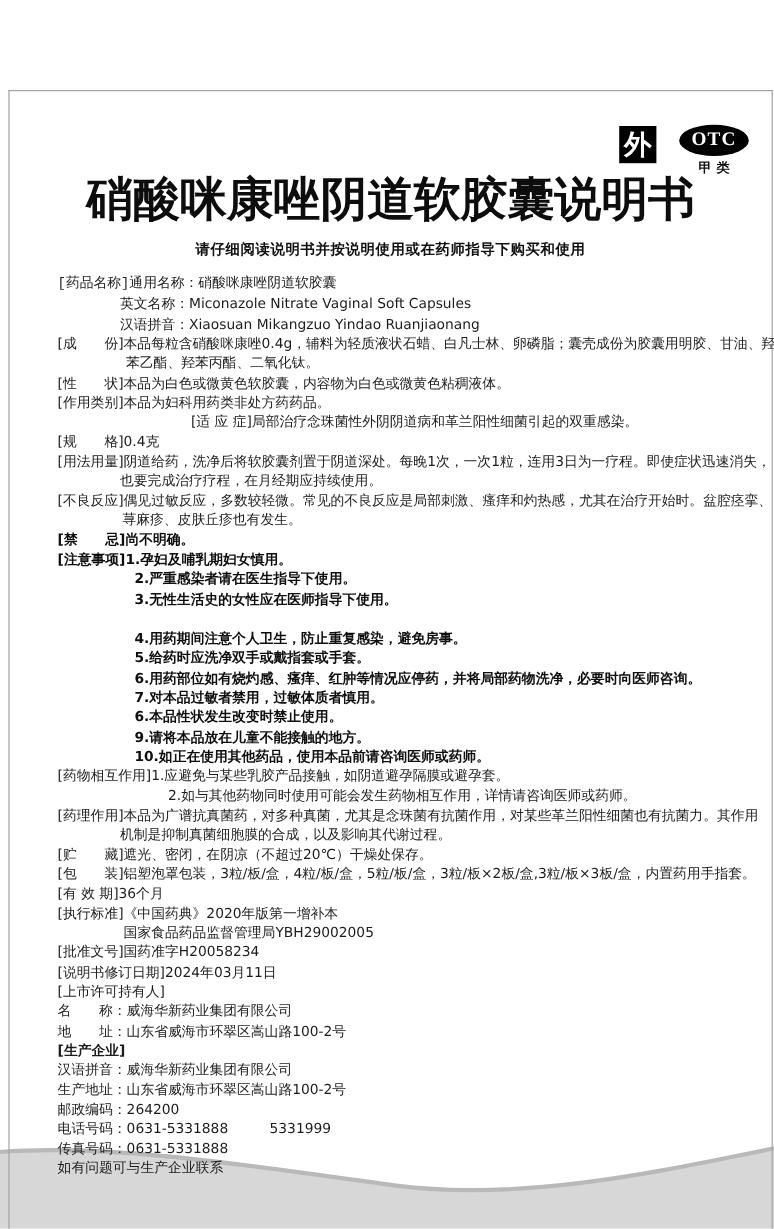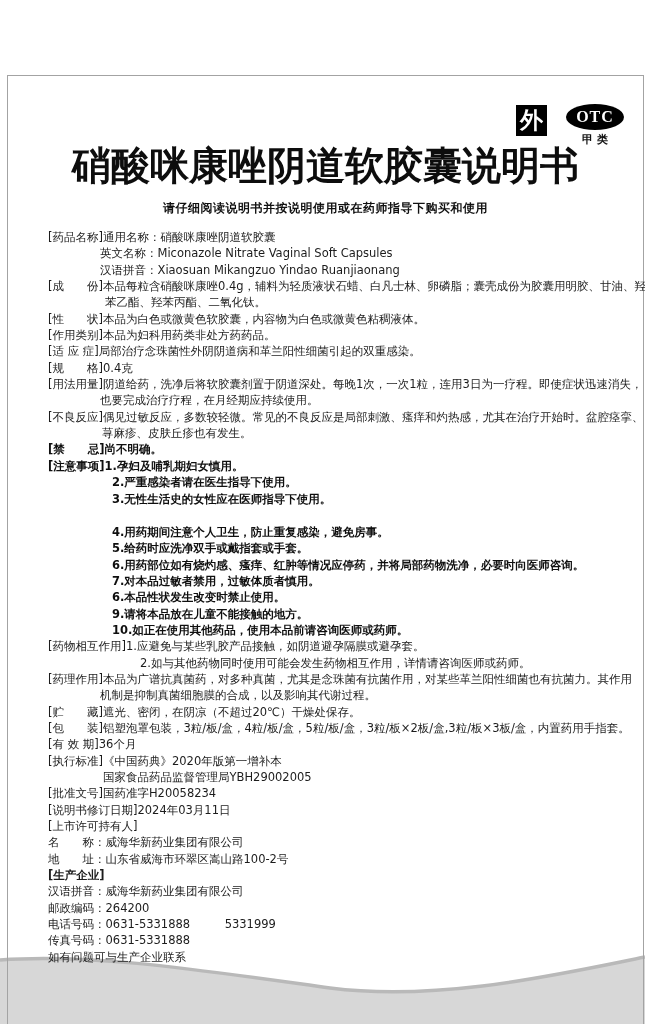--- a/index.html
+++ b/index.html
@@ -71,28 +71,28 @@
     <div class="badge-otc">
       <span>OTC</span>
     </div>
     <div class="badge-otc-class">甲类</div>
   </div>
 
   <div class="doc-title">硝酸咪康唑阴道软胶囊说明书</div>
   <div class="doc-subtitle">请仔细阅读说明书并按说明使用或在药师指导下购买和使用</div>
 
   <div class="lines">
-      <div class="line" style="padding-left: 40px;">[药品名称]通用名称：硝酸咪康唑阴道软胶囊</div>
+      <div class="line" style="padding-left: 40px; font-family: Liberation Mono, monospace;">[药品名称]通用名称：硝酸咪康唑阴道软胶囊</div>
       <div class="line" style="padding-left: 92px;">英文名称：Miconazole Nitrate Vaginal Soft Capsules</div>
       <div class="line" style="padding-left: 92px;">汉语拼音：Xiaosuan Mikangzuo Yindao Ruanjiaonang</div>
       <div class="line" style="padding-left: 40px;">[成　　份]本品每粒含硝酸咪康唑0.4g，辅料为轻质液状石蜡、白凡士林、卵磷脂；囊壳成份为胶囊用明胶、甘油、羟</div>
       <div class="line" style="padding-left: 97px;">苯乙酯、羟苯丙酯、二氧化钛。</div>
       <div class="line" style="padding-left: 40px;">[性　　状]本品为白色或微黄色软胶囊，内容物为白色或微黄色粘稠液体。</div>
       <div class="line" style="padding-left: 40px;">[作用类别]本品为妇科用药类非处方药药品。</div>
-      <div class="line" style="padding-left: 40px;">[适 应 症]局部治疗念珠菌性外阴阴道病和革兰阳性细菌引起的双重感染。</div>
+      <div class="line" style="padding-left: 40px; text-align: center;">[适 应 症]局部治疗念珠菌性外阴阴道病和革兰阳性细菌引起的双重感染。</div>
       <div class="line" style="padding-left: 40px;">[规　　格]0.4克</div>
       <div class="line" style="padding-left: 40px;">[用法用量]阴道给药，洗净后将软胶囊剂置于阴道深处。每晚1次，一次1粒，连用3日为一疗程。即使症状迅速消失，</div>
       <div class="line" style="padding-left: 92px;">也要完成治疗疗程，在月经期应持续使用。</div>
       <div class="line" style="padding-left: 40px;">[不良反应]偶见过敏反应，多数较轻微。常见的不良反应是局部刺激、瘙痒和灼热感，尤其在治疗开始时。盆腔痉挛、</div>
       <div class="line" style="padding-left: 94px;">荨麻疹、皮肤丘疹也有发生。</div>
       <div class="line bold" style="padding-left: 40px;">[禁　　忌]尚不明确。</div>
       <div class="line bold" style="padding-left: 40px;">[注意事项]1.孕妇及哺乳期妇女慎用。</div>
       <div class="line bold" style="padding-left: 104px;">2.严重感染者请在医生指导下使用。</div>
       <div class="line bold" style="padding-left: 104px;">3.无性生活史的女性应在医师指导下使用。</div>
       <div class="line bold" style="padding-left: 104px; margin-top: 17px;">4.用药期间注意个人卫生，防止重复感染，避免房事。</div>
@@ -111,19 +111,20 @@
       <div class="line" style="padding-left: 40px;">[有 效 期]36个月</div>
       <div class="line" style="padding-left: 40px;">[执行标准]《中国药典》2020年版第一增补本</div>
       <div class="line" style="padding-left: 95px;">国家食品药品监督管理局YBH29002005</div>
       <div class="line" style="padding-left: 40px;">[批准文号]国药准字H20058234</div>
       <div class="line" style="padding-left: 40px;">[说明书修订日期]2024年03月11日</div>
       <div class="line" style="padding-left: 40px;">[上市许可持有人]</div>
       <div class="line" style="padding-left: 40px;">名　　称：威海华新药业集团有限公司</div>
       <div class="line" style="padding-left: 40px;">地　　址：山东省威海市环翠区嵩山路100-2号</div>
       <div class="line" style="padding-left: 40px; font-weight: bold;">[生产企业]</div>
       <div class="line" style="padding-left: 40px;">汉语拼音：威海华新药业集团有限公司</div>
+      <div class="line" style="padding-left: 40px;">生产地址：山东省威海市环翠区嵩山路100-2号</div>
       <div class="line" style="padding-left: 40px;">邮政编码：264200</div>
       <div class="line" style="padding-left: 40px;">电话号码：0631-5331888　　　5331999</div>
       <div class="line" style="padding-left: 40px;">传真号码：0631-5331888</div>
       <div class="line" style="padding-left: 40px;">如有问题可与生产企业联系</div>
     </div>
 
 </div>
 
 </body></html>

